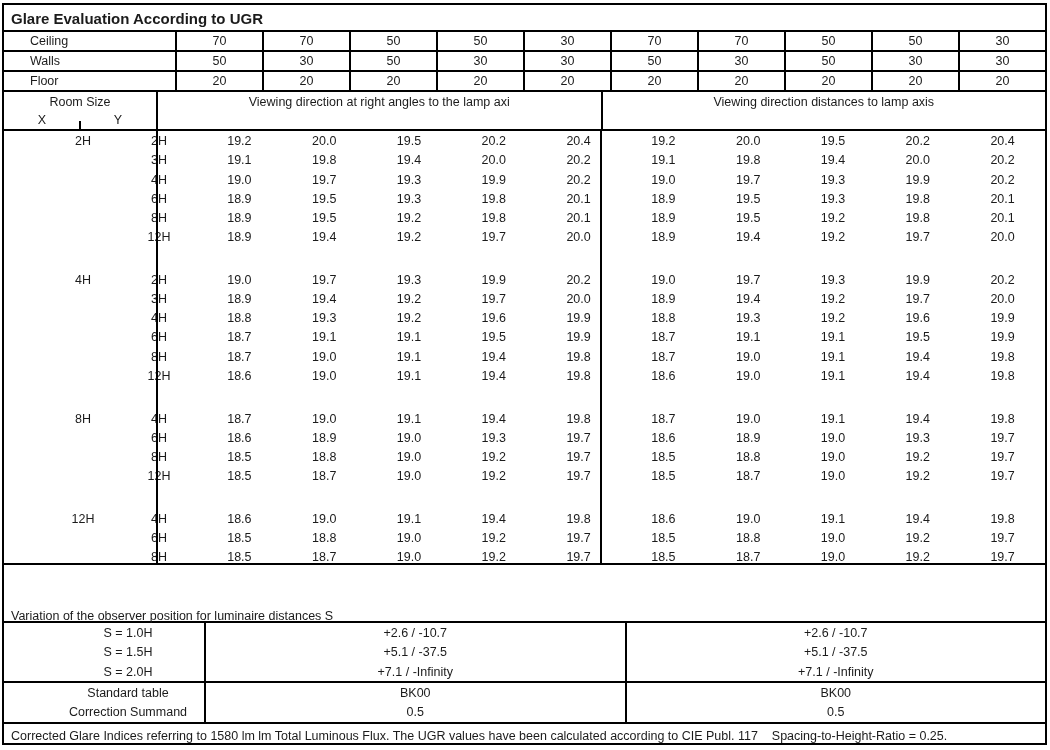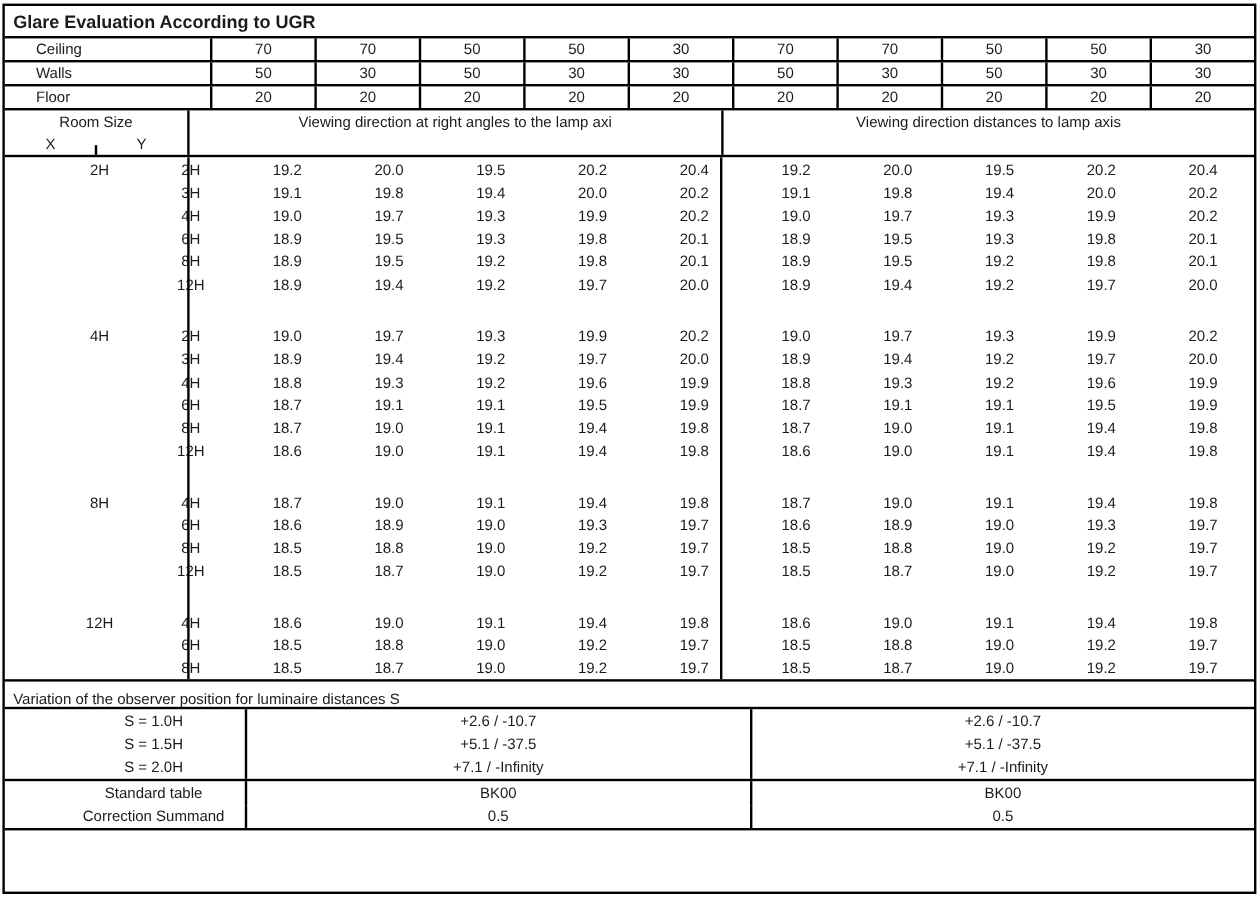--- a/index.html
+++ b/index.html
@@ -50,22 +50,22 @@
   .vline { position: absolute; top: 0; bottom: 0; width: 2px; background: #000; }
   .vline-1 { left: 152px; }
   .vline-2 { left: 596px; }
   .data-row {
     height: 19.2px; flex: none;
     display: grid; grid-template-columns: 76px 76px repeat(10, 1fr); margin-left: 41px;
   }
   .data-row .cell { display: flex; align-items: center; justify-content: center; }
   .block-gap { height: 23.5px; flex: none; }
   .variation-row {
-    height: 23px; border-bottom: 2px solid #000;
-    font-size: 12.5px; padding: 8px 0 0 7px;
+    height: 30px; border-bottom: 2px solid #000;
+    font-size: 12.5px; padding: 16px 0 0 7px; margin-top: 28px;
   }
   .s-box { height: 60px; border-bottom: 2px solid #000; display: flex; flex-direction: column; font-size: 12.5px; }
   .summary-box { height: 41px; border-bottom: 2px solid #000; display: flex; flex-direction: column; font-size: 12.5px; }
   .wide-row {
     flex: 1;
     display: grid; grid-template-columns: 152px calc((100% - 152px)/2) 1fr; margin-left: 48px;
   }
   .wide-row .cell { display: flex; align-items: center; justify-content: center; }
   .wide-row .svalue { border-left: 2px solid #000; }
   .footer-box {
@@ -436,14 +436,15 @@
         <div class="cell svalue">BK00</div>
         <div class="cell svalue">BK00</div>
       </div>
       <div class="wide-row">
         <div class="cell slabel">Correction Summand</div>
         <div class="cell svalue">0.5</div>
         <div class="cell svalue">0.5</div>
       </div>
     </div>
 
+  <div class="footer-box">Corrected Glare Indices referring to 1580 lm lm Total Luminous Flux. The UGR values have been calculated according to CIE Publ. 117    Spacing-to-Height-Ratio = 0.25.</div>
 
 </div>
 
 </body></html>

